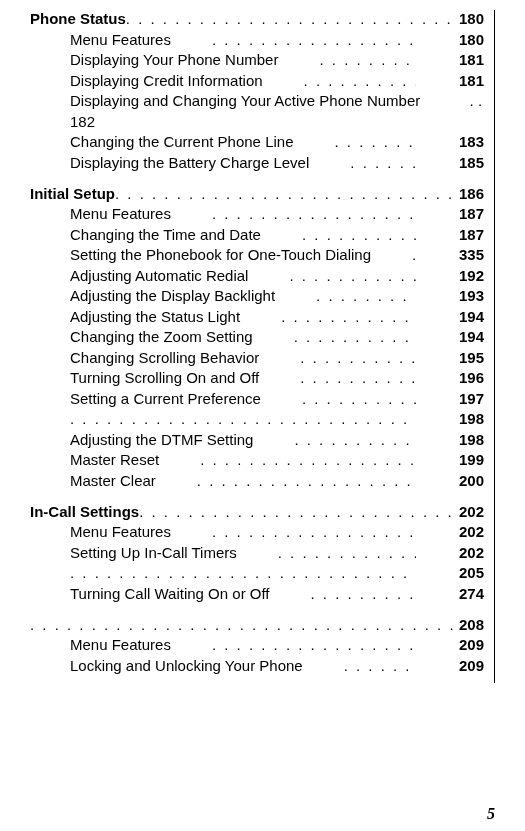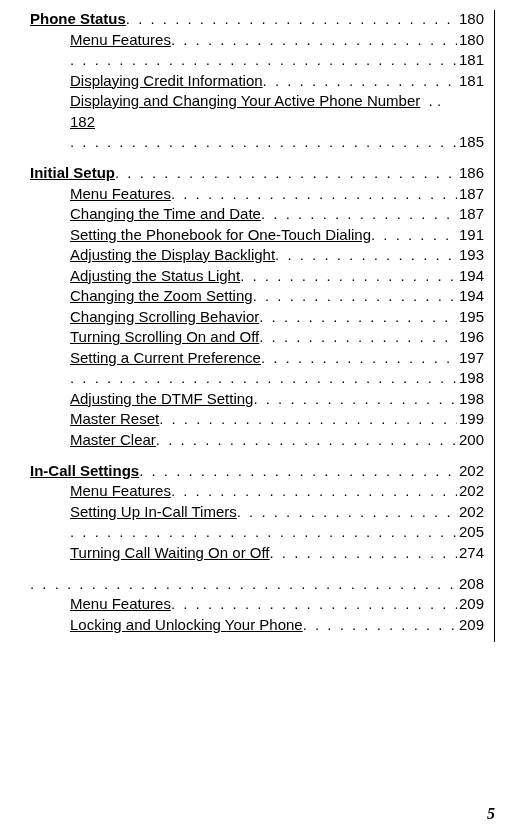--- a/index.html
+++ b/index.html
@@ -33,39 +33,40 @@
     overflow: hidden;
   }
   .toc-row.section {
     margin-top: 14px;
   }
   .toc-row.section:first-child {
     margin-top: 0;
   }
   .indent {
     padding-left: 40px;
+    gap: 41px;
   }
   .label {
     flex: 0 0 auto;
-    text-decoration: underline;
   }
   .bold {
     font-weight: bold;
   }
   .dots {
     flex: 1 1 auto;
     overflow: hidden;
     letter-spacing: 2px;
   }
   .dots::after {
     content: " . . . . . . . . . . . . . . . . . . . . . . . . . . . . . . . . . . . . . . . . . . . . . . . . . . . . . . . . . . . . . . . . . . . . . . . . . . . .";
   }
   .pagenum {
     flex: 0 0 auto;
     padding-left: 2px;
+    font-weight: bold;
   }
   .footer {
     position: absolute;
     bottom: 8px;
     right: 30px;
     font-weight: bold;
     font-style: italic;
     font-family: "Times New Roman", serif;
     font-size: 16px;
   }
@@ -79,36 +80,43 @@
         <span class="label bold">Phone Status</span>
         <span class="dots"></span>
         <span class="pagenum">180</span>
       </div>
       <div class="toc-row indent">
         <span class="label">Menu Features</span>
         <span class="dots"></span>
         <span class="pagenum">180</span>
       </div>
       <div class="toc-row indent">
+        <span class="label">Displaying Your Phone Number</span>
         <span class="dots"></span>
         <span class="pagenum">181</span>
       </div>
       <div class="toc-row indent">
         <span class="label">Displaying Credit Information</span>
         <span class="dots"></span>
         <span class="pagenum">181</span>
       </div>
       <div class="toc-row indent">
         <span class="label">Displaying and Changing Your Active Phone Number</span>
         <span>&nbsp; . .</span>
       </div>
       <div class="toc-row indent">
         <span class="label">182</span>
       </div>
       <div class="toc-row indent">
+        <span class="label">Changing the Current Phone Line</span>
+        <span class="dots"></span>
+        <span class="pagenum">183</span>
+      </div>
+      <div class="toc-row indent">
+        <span class="label">Displaying the Battery Charge Level</span>
         <span class="dots"></span>
         <span class="pagenum">185</span>
       </div>
       <div class="toc-row section">
         <span class="label bold">Initial Setup</span>
         <span class="dots"></span>
         <span class="pagenum">186</span>
       </div>
       <div class="toc-row indent">
         <span class="label">Menu Features</span>
@@ -116,21 +124,26 @@
         <span class="pagenum">187</span>
       </div>
       <div class="toc-row indent">
         <span class="label">Changing the Time and Date</span>
         <span class="dots"></span>
         <span class="pagenum">187</span>
       </div>
       <div class="toc-row indent">
         <span class="label">Setting the Phonebook for One-Touch Dialing</span>
         <span class="dots"></span>
-        <span class="pagenum">191</span>
+        <span class="pagenum">335</span>
+      </div>
+      <div class="toc-row indent">
+        <span class="label">Adjusting Automatic Redial</span>
+        <span class="dots"></span>
+        <span class="pagenum">192</span>
       </div>
       <div class="toc-row indent">
         <span class="label">Adjusting the Display Backlight</span>
         <span class="dots"></span>
         <span class="pagenum">193</span>
       </div>
       <div class="toc-row indent">
         <span class="label">Adjusting the Status Light</span>
         <span class="dots"></span>
         <span class="pagenum">194</span>

